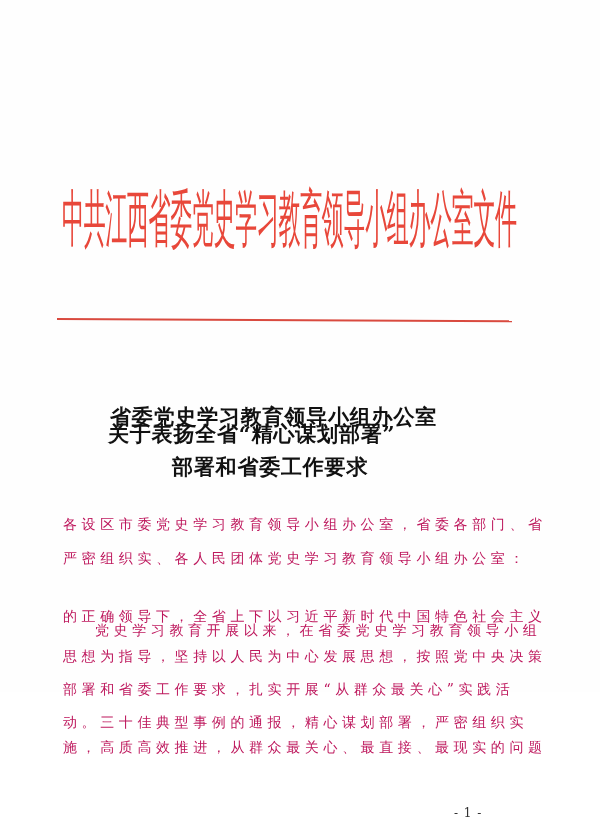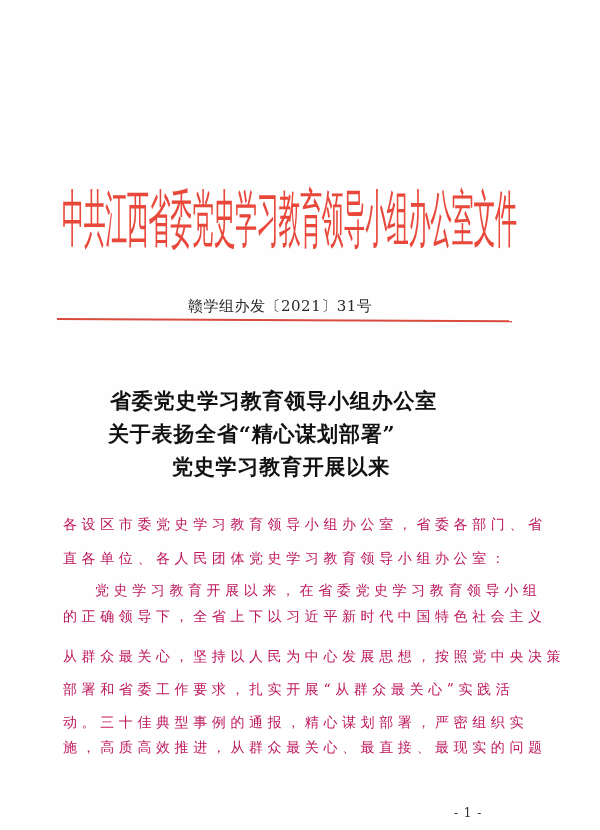--- a/index.html
+++ b/index.html
@@ -72,76 +72,75 @@
     .title-line {
       position: absolute;
       font-family: "DejaVu Serif", "Liberation Serif", serif;
       font-weight: bold;
       font-size: 21px;
       line-height: 26px;
       color: #111111;
       white-space: nowrap;
       letter-spacing: 0.8px;
     }
-    .title-line.l1 { left: 110px; top: 0px; }
+    .title-line.l1 { left: 110px; top: 16px; }
     .title-line.l2 { left: 108px; top: 33px; }
     .title-line.l3 { left: 172px; top: 66px; }
     .body-text {
       position: absolute;
       left: 63px;
       top: 512px;
       width: 480px;
     }
     .body-line {
       position: absolute;
       left: 0;
       font-family: "DejaVu Serif", "Liberation Serif", serif;
       font-size: 14px;
       line-height: 24px;
       color: #be185d;
       white-space: nowrap;
       letter-spacing: 4.6px;
     }
-    .body-line.indent { left: 32px; }
+    .body-line.indent { left: 32px; margin-top: 40px; }
     .page-number {
       position: absolute;
       left: 454px;
       top: 805px;
       font-family: "DejaVu Serif", "Liberation Serif", serif;
       font-size: 12px;
       line-height: 16px;
       color: #333333;
       letter-spacing: 1px;
     }
   </style>
 </head>
 <body>
 
 <div class="page">
 
   <div class="header-wrap">
     <div class="header-title">中共江西省委党史学习教育领导小组办公室文件</div>
   </div>
 
-  <div class="doc-number">赣学组办发〔2021〕31号</div>
 
   <div class="red-rule"></div>
 
   <div class="title-block">
     <div class="title-line l1">省委党史学习教育领导小组办公室</div>
     <div class="title-line l2">关于表扬全省“精心谋划部署”</div>
-    <div class="title-line l3">党史学习教育开展以来</div>
+    <div class="title-line l3">部署和省委工作要求</div>
   </div>
 
   <div class="body-text">
     <div class="body-line" style="top:0px">各设区市委党史学习教育领导小组办公室，省委各部门、省</div>
-    <div class="body-line" style="top:34px">直各单位、各人民团体党史学习教育领导小组办公室：</div>
+    <div class="body-line" style="top:34px">严密组织实、各人民团体党史学习教育领导小组办公室：</div>
     <div class="body-line indent" style="top:66px">党史学习教育开展以来，在省委党史学习教育领导小组</div>
     <div class="body-line" style="top:92px">的正确领导下，全省上下以习近平新时代中国特色社会主义</div>
-    <div class="body-line" style="top:132px">从群众最关心，坚持以人民为中心发展思想，按照党中央决策</div>
+    <div class="body-line" style="top:132px">思想为指导，坚持以人民为中心发展思想，按照党中央决策</div>
     <div class="body-line" style="top:165px">部署和省委工作要求，扎实开展“从群众最关心”实践活</div>
     <div class="body-line" style="top:198px">动。三十佳典型事例的通报，精心谋划部署，严密组织实</div>
     <div class="body-line" style="top:223px">施，高质高效推进，从群众最关心、最直接、最现实的问题</div>
   </div>
 
   <div class="page-number">- 1 -</div>
 
 </div>
 
 </body></html>

